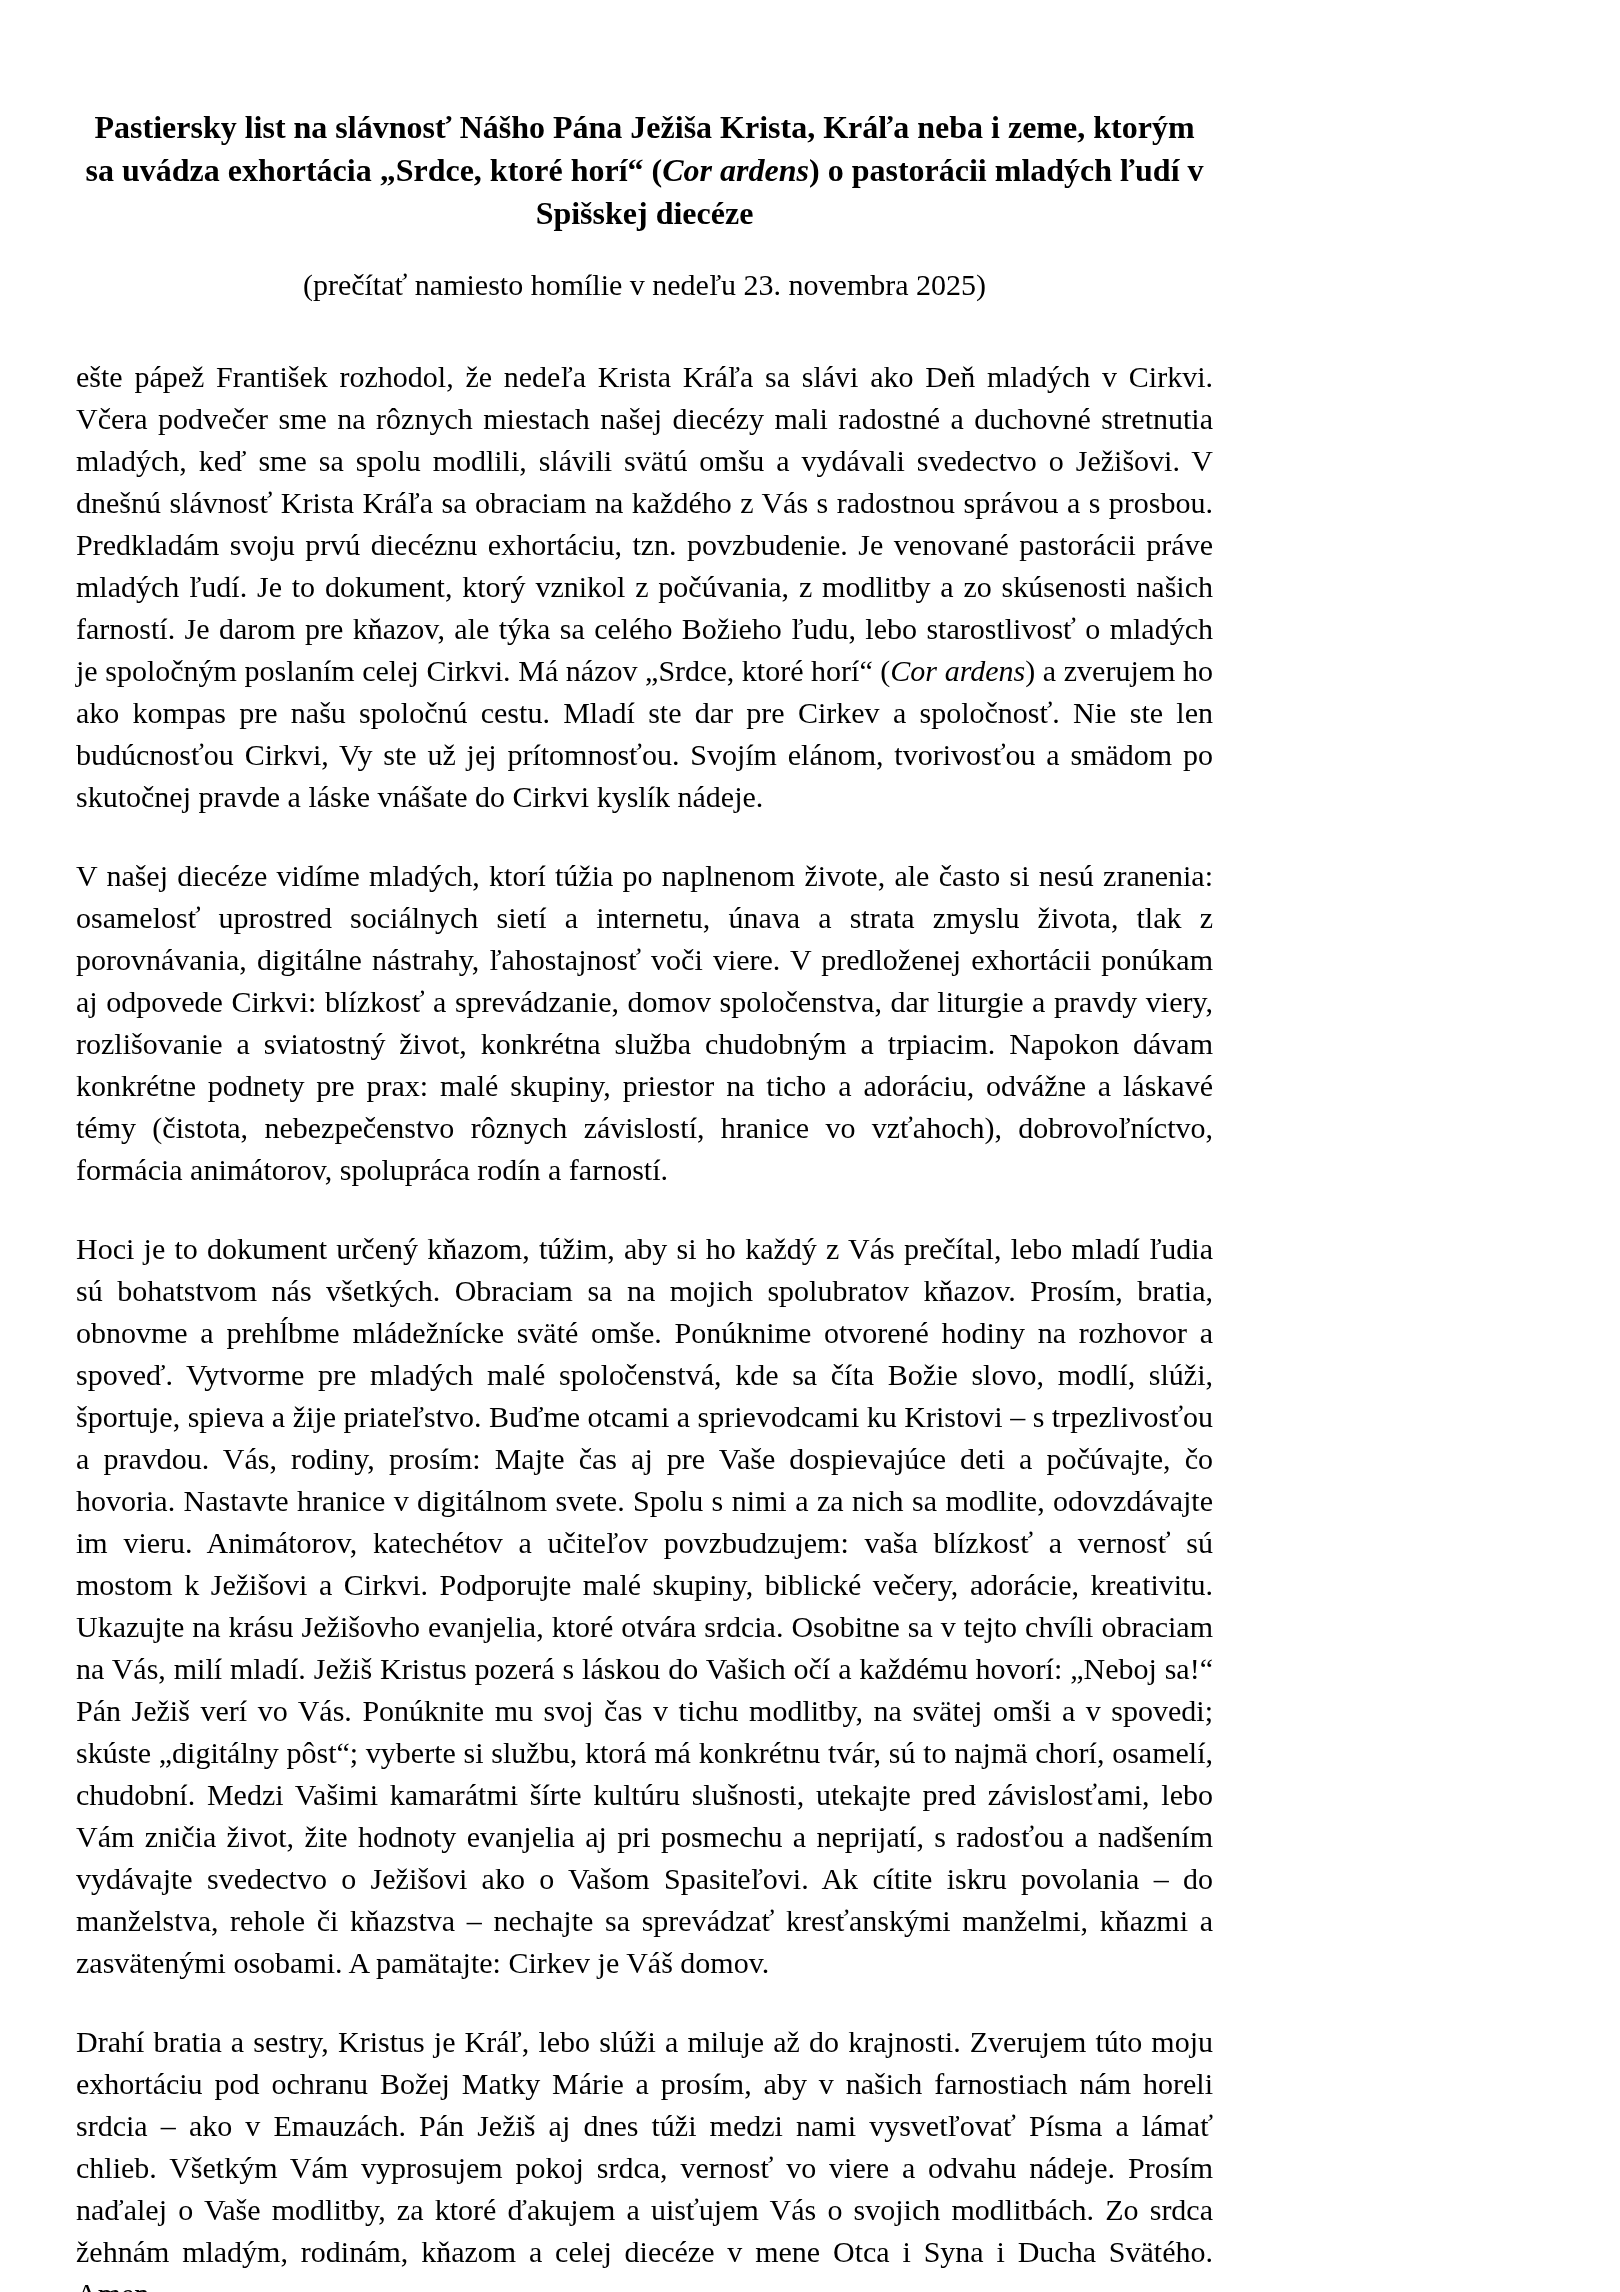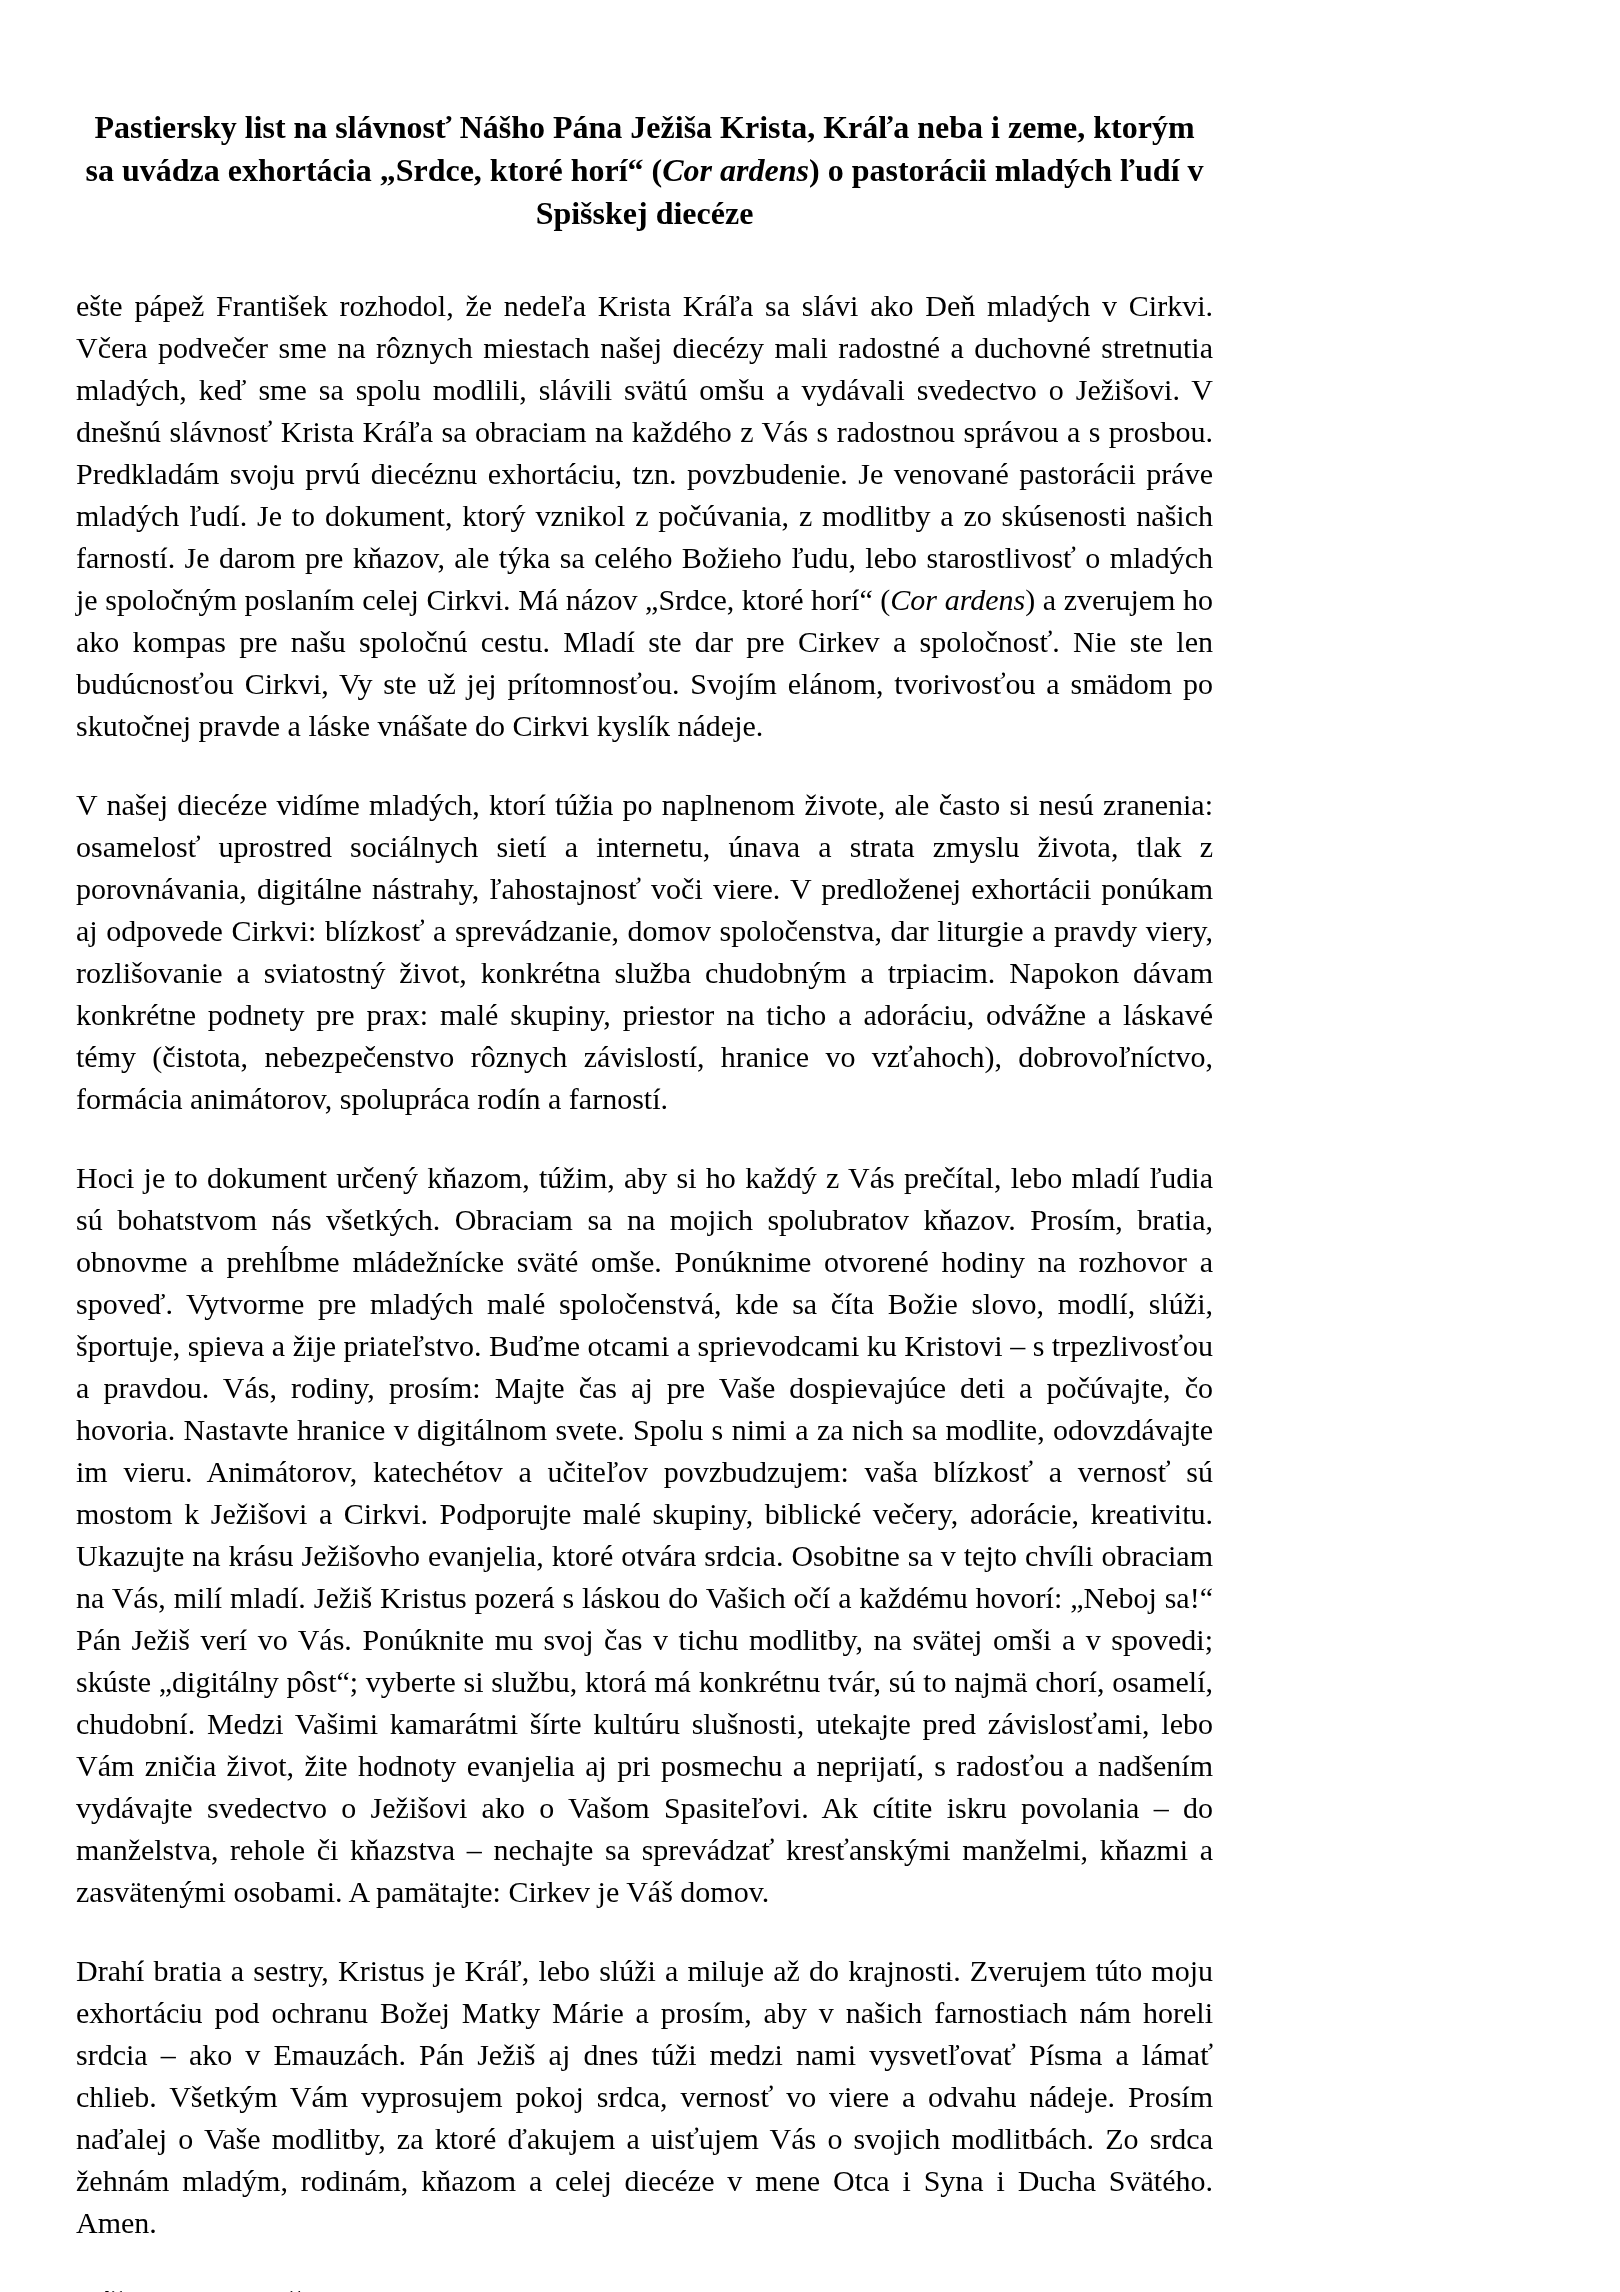--- a/index.html
+++ b/index.html
@@ -61,20 +61,21 @@
   }
   .italic {
     font-style: italic;
   }
 </style>
 </head>
 <body>
 
 <div class="page">
   <h1 class="title"><span>Pastiersky list na slávnosť Nášho Pána Ježiša Krista, Kráľa neba i zeme, ktorým sa uvádza exhortácia „Srdce, ktoré horí“ (</span><span class="italic">Cor ardens</span><span>) o pastorácii mladých ľudí v Spišskej diecéze</span></h1>
+  <p class="subtitle">(prečítať namiesto homílie v nedeľu 23. novembra 2025)</p>
   <div class="content">
     <div id="paragraphs">
         <p class="body-par"><span>ešte pápež František rozhodol, že nedeľa Krista Kráľa sa slávi ako Deň mladých v Cirkvi. Včera podvečer sme na rôznych miestach našej diecézy mali radostné a duchovné stretnutia mladých, keď sme sa spolu modlili, slávili svätú omšu a vydávali svedectvo o Ježišovi. V dnešnú slávnosť Krista Kráľa sa obraciam na každého z Vás s radostnou správou a s prosbou. Predkladám svoju prvú diecéznu exhortáciu, tzn. povzbudenie. Je venované pastorácii práve mladých ľudí. Je to dokument, ktorý vznikol z počúvania, z modlitby a zo skúsenosti našich farností. Je darom pre kňazov, ale týka sa celého Božieho ľudu, lebo starostlivosť o mladých je spoločným poslaním celej Cirkvi. Má názov „Srdce, ktoré horí“ (</span><span class="italic">Cor ardens</span><span>) a zverujem ho ako kompas pre našu spoločnú cestu. Mladí ste dar pre Cirkev a spoločnosť. Nie ste len budúcnosťou Cirkvi, Vy ste už jej prítomnosťou. Svojím elánom, tvorivosťou a smädom po skutočnej pravde a láske vnášate do Cirkvi kyslík nádeje.</span></p>
         <p class="body-par"><span>V našej diecéze vidíme mladých, ktorí túžia po naplnenom živote, ale často si nesú zranenia: osamelosť uprostred sociálnych sietí a internetu, únava a strata zmyslu života, tlak z porovnávania, digitálne nástrahy, ľahostajnosť voči viere. V predloženej exhortácii ponúkam aj odpovede Cirkvi: blízkosť a sprevádzanie, domov spoločenstva, dar liturgie a pravdy viery, rozlišovanie a sviatostný život, konkrétna služba chudobným a trpiacim. Napokon dávam konkrétne podnety pre prax: malé skupiny, priestor na ticho a adoráciu, odvážne a láskavé témy (čistota, nebezpečenstvo rôznych závislostí, hranice vo vzťahoch), dobrovoľníctvo, formácia animátorov, spolupráca rodín a farností.</span></p>
         <p class="body-par"><span>Hoci je to dokument určený kňazom, túžim, aby si ho každý z Vás prečítal, lebo mladí ľudia sú bohatstvom nás všetkých. Obraciam sa na mojich spolubratov kňazov. Prosím, bratia, obnovme a prehĺbme mládežnícke sväté omše. Ponúknime otvorené hodiny na rozhovor a spoveď. Vytvorme pre mladých malé spoločenstvá, kde sa číta Božie slovo, modlí, slúži, športuje, spieva a žije priateľstvo. Buďme otcami a sprievodcami ku Kristovi – s trpezlivosťou a pravdou. Vás, rodiny, prosím: Majte čas aj pre Vaše dospievajúce deti a počúvajte, čo hovoria. Nastavte hranice v digitálnom svete. Spolu s nimi a za nich sa modlite, odovzdávajte im vieru. Animátorov, katechétov a učiteľov povzbudzujem: vaša blízkosť a vernosť sú mostom k Ježišovi a Cirkvi. Podporujte malé skupiny, biblické večery, adorácie, kreativitu. Ukazujte na krásu Ježišovho evanjelia, ktoré otvára srdcia. Osobitne sa v tejto chvíli obraciam na Vás, milí mladí. Ježiš Kristus pozerá s láskou do Vašich očí a každému hovorí: „Neboj sa!“ Pán Ježiš verí vo Vás. Ponúknite mu svoj čas v tichu modlitby, na svätej omši a v spovedi; skúste „digitálny pôst“; vyberte si službu, ktorá má konkrétnu tvár, sú to najmä chorí, osamelí, chudobní. Medzi Vašimi kamarátmi šírte kultúru slušnosti, utekajte pred závislosťami, lebo Vám zničia život, žite hodnoty evanjelia aj pri posmechu a neprijatí, s radosťou a nadšením vydávajte svedectvo o Ježišovi ako o Vašom Spasiteľovi. Ak cítite iskru povolania – do manželstva, rehole či kňazstva – nechajte sa sprevádzať kresťanskými manželmi, kňazmi a zasvätenými osobami. A pamätajte: Cirkev je Váš domov.</span></p>
         <p class="body-par"><span>Drahí bratia a sestry, Kristus je Kráľ, lebo slúži a miluje až do krajnosti. Zverujem túto moju exhortáciu pod ochranu Božej Matky Márie a prosím, aby v našich farnostiach nám horeli srdcia – ako v Emauzách. Pán Ježiš aj dnes túži medzi nami vysvetľovať Písma a lámať chlieb. Všetkým Vám vyprosujem pokoj srdca, vernosť vo viere a odvahu nádeje. Prosím naďalej o Vaše modlitby, za ktoré ďakujem a uisťujem Vás o svojich modlitbách. Zo srdca žehnám mladým, rodinám, kňazom a celej diecéze v mene Otca i Syna i Ducha Svätého. Amen.</span></p>
       </div>
   </div>
   <p class="signature">Váš biskup František</p>
 </div>

